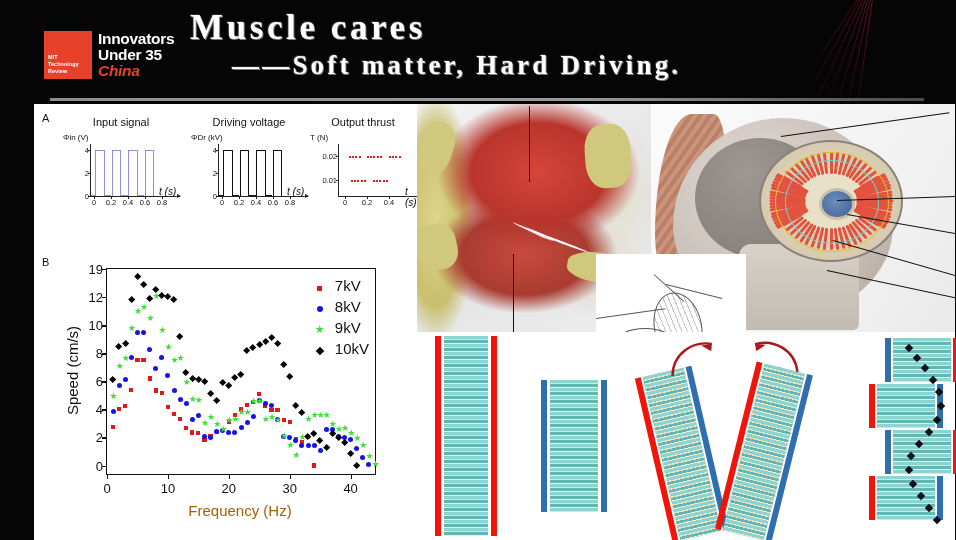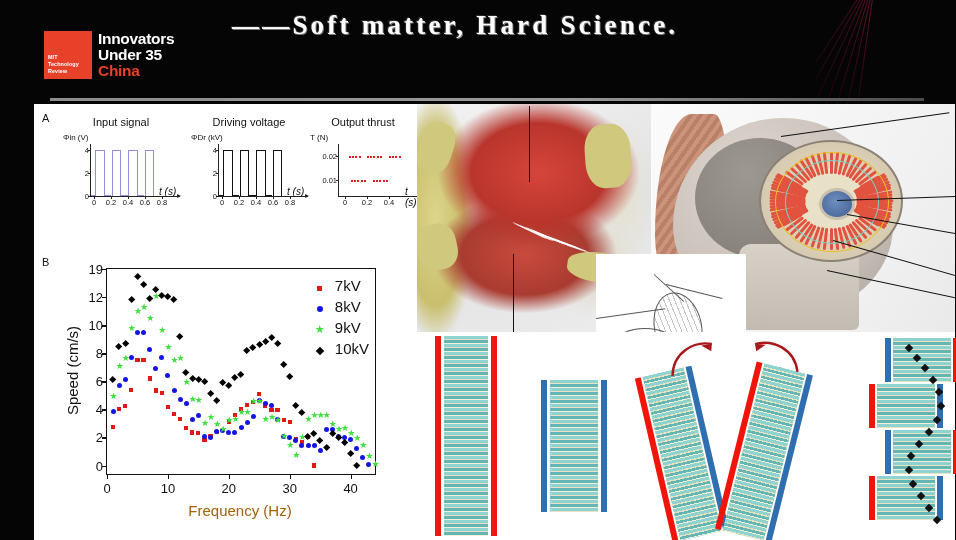--- a/index.html
+++ b/index.html
@@ -9,21 +9,21 @@
   
   .rays{position:absolute;top:0;right:0;width:140px;height:110px;overflow:hidden;pointer-events:none;}
   .ray{position:absolute;top:-30px;left:60px;width:1px;height:170px;background:linear-gradient(to bottom,#8d1432,#350617 70%,#0a0206);transform-origin:top center;}
 
   
   .logo{position:absolute;left:44px;top:31px;display:flex;align-items:stretch;height:48px;}
   .logo-mark{width:48px;background:#e8412a;display:flex;flex-direction:column;justify-content:flex-end;padding:2px 3px 4px 4px;box-sizing:border-box;}
   .logo-mark span{display:block;color:#fff;font-size:5.4px;font-weight:bold;line-height:1.32;letter-spacing:.1px;}
   .logo-txt{padding-left:6px;display:flex;flex-direction:column;justify-content:flex-start;}
   .logo-txt .l1,.logo-txt .l2{color:#fff;font-size:15.5px;font-weight:bold;line-height:1.03;letter-spacing:-.3px;}
-  .logo-txt .l3{color:#e8412a;font-size:15.5px;font-weight:bold;line-height:1.06;letter-spacing:-.3px;}
+  .logo-txt .l3{color:#e8412a;font-size:15.5px;font-weight:bold;line-height:1.06;letter-spacing:-.3px;font-style:italic;}
 
   
   .title-wrap{position:absolute;left:190px;top:8px;width:740px;}
   .title-main{font-family:"Liberation Serif",serif;color:#fff;font-size:35px;font-weight:bold;letter-spacing:3.6px;line-height:1.15;
               text-shadow:1px 1px 0 #7a7a7a,-1px -1px 0 #2a2a2a;}
   .title-sub{font-family:"Liberation Serif",serif;color:#fff;font-size:27px;font-weight:bold;letter-spacing:3.2px;line-height:1.3;padding-left:42px;
              text-shadow:1px 1px 0 #7a7a7a,-1px -1px 0 #2a2a2a;}
   .divider{position:absolute;left:50px;top:98px;width:874px;height:3px;
            background:linear-gradient(to right,#8e8e8e,#9a9a9a 60%,#4b4b4b);}
 
@@ -151,21 +151,22 @@
       <span>Review</span>
     </div>
     <div class="logo-txt">
       <div class="l1">Innovators</div>
       <div class="l2">Under 35</div>
       <div class="l3">China</div>
     </div>
   </div>
 
   <div class="title-wrap">
-    <div class="title-sub">——Soft matter, Hard Science.</div>
+    <div class="title-main">Muscle cares</div>
+    <div class="title-sub">——Soft matter, Hard Driving.</div>
   </div>
   <div class="divider"></div>
 
   <div class="content">
 
     <div class="figA">
       <div class="panel-letter" style="left:2px;top:4px;">A</div>
 
       <div class="mini" style="left:22px;">
         <div class="mtitle">Input signal</div>

